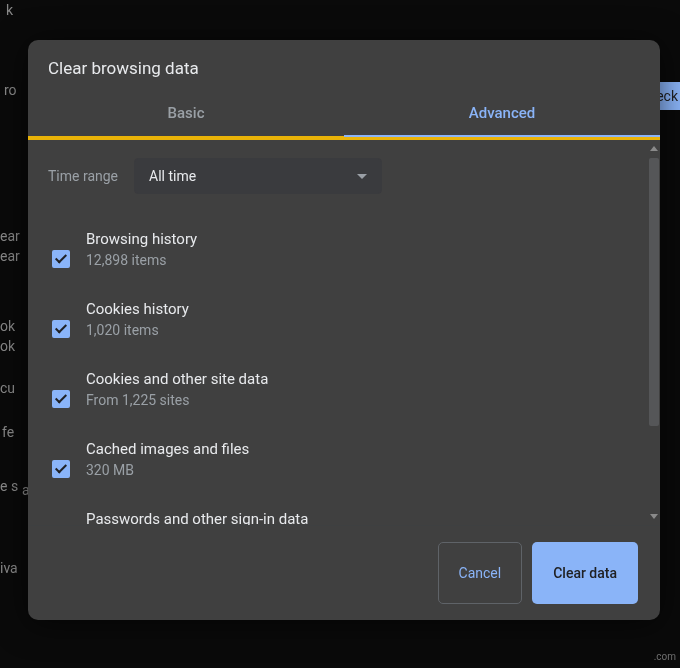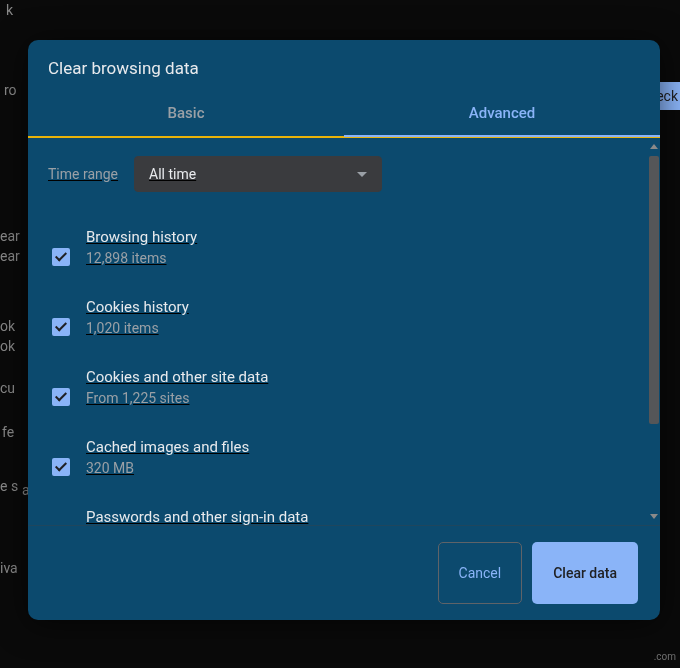--- a/index.html
+++ b/index.html
@@ -37,35 +37,35 @@
       padding: 6px 2px 6px 8px;
       font-size: 14px;
       border-radius: 4px 0 0 4px;
     }
     .dialog {
       position: absolute;
       left: 28px;
       top: 40px;
       width: 632px;
       height: 580px;
-      background: #0c4a6e;
+      background: #404040;
       border-radius: 10px;
       box-shadow: 0 4px 32px rgba(0,0,0,0.6);
       display: flex;
       flex-direction: column;
       overflow: hidden;
     }
     .dialog-title {
       color: #e8eaed;
       font-size: 17px;
       padding: 18px 20px 14px;
     }
     .tabs {
       display: flex;
-      border-bottom: 2px solid #eab308;
+      border-bottom: 4px solid #eab308;
     }
     .tab {
       flex: 1;
       text-align: center;
       padding: 12px 0 14px;
       font-size: 15px;
       font-weight: 500;
       color: #9aa0a6;
       cursor: pointer;
       position: relative;
@@ -83,21 +83,20 @@
       background: #8ab4f8;
     }
     .scroll-area {
       flex: 1;
       position: relative;
       overflow: hidden;
       padding-right: 12px;
     }
     .scroll-content {
       padding: 18px 20px 0 20px;
-      text-decoration: underline;
     }
     .time-row {
       display: flex;
       align-items: center;
       gap: 16px;
       margin-bottom: 26px;
     }
     .time-label {
       color: #9aa0a6;
       font-size: 14px;

